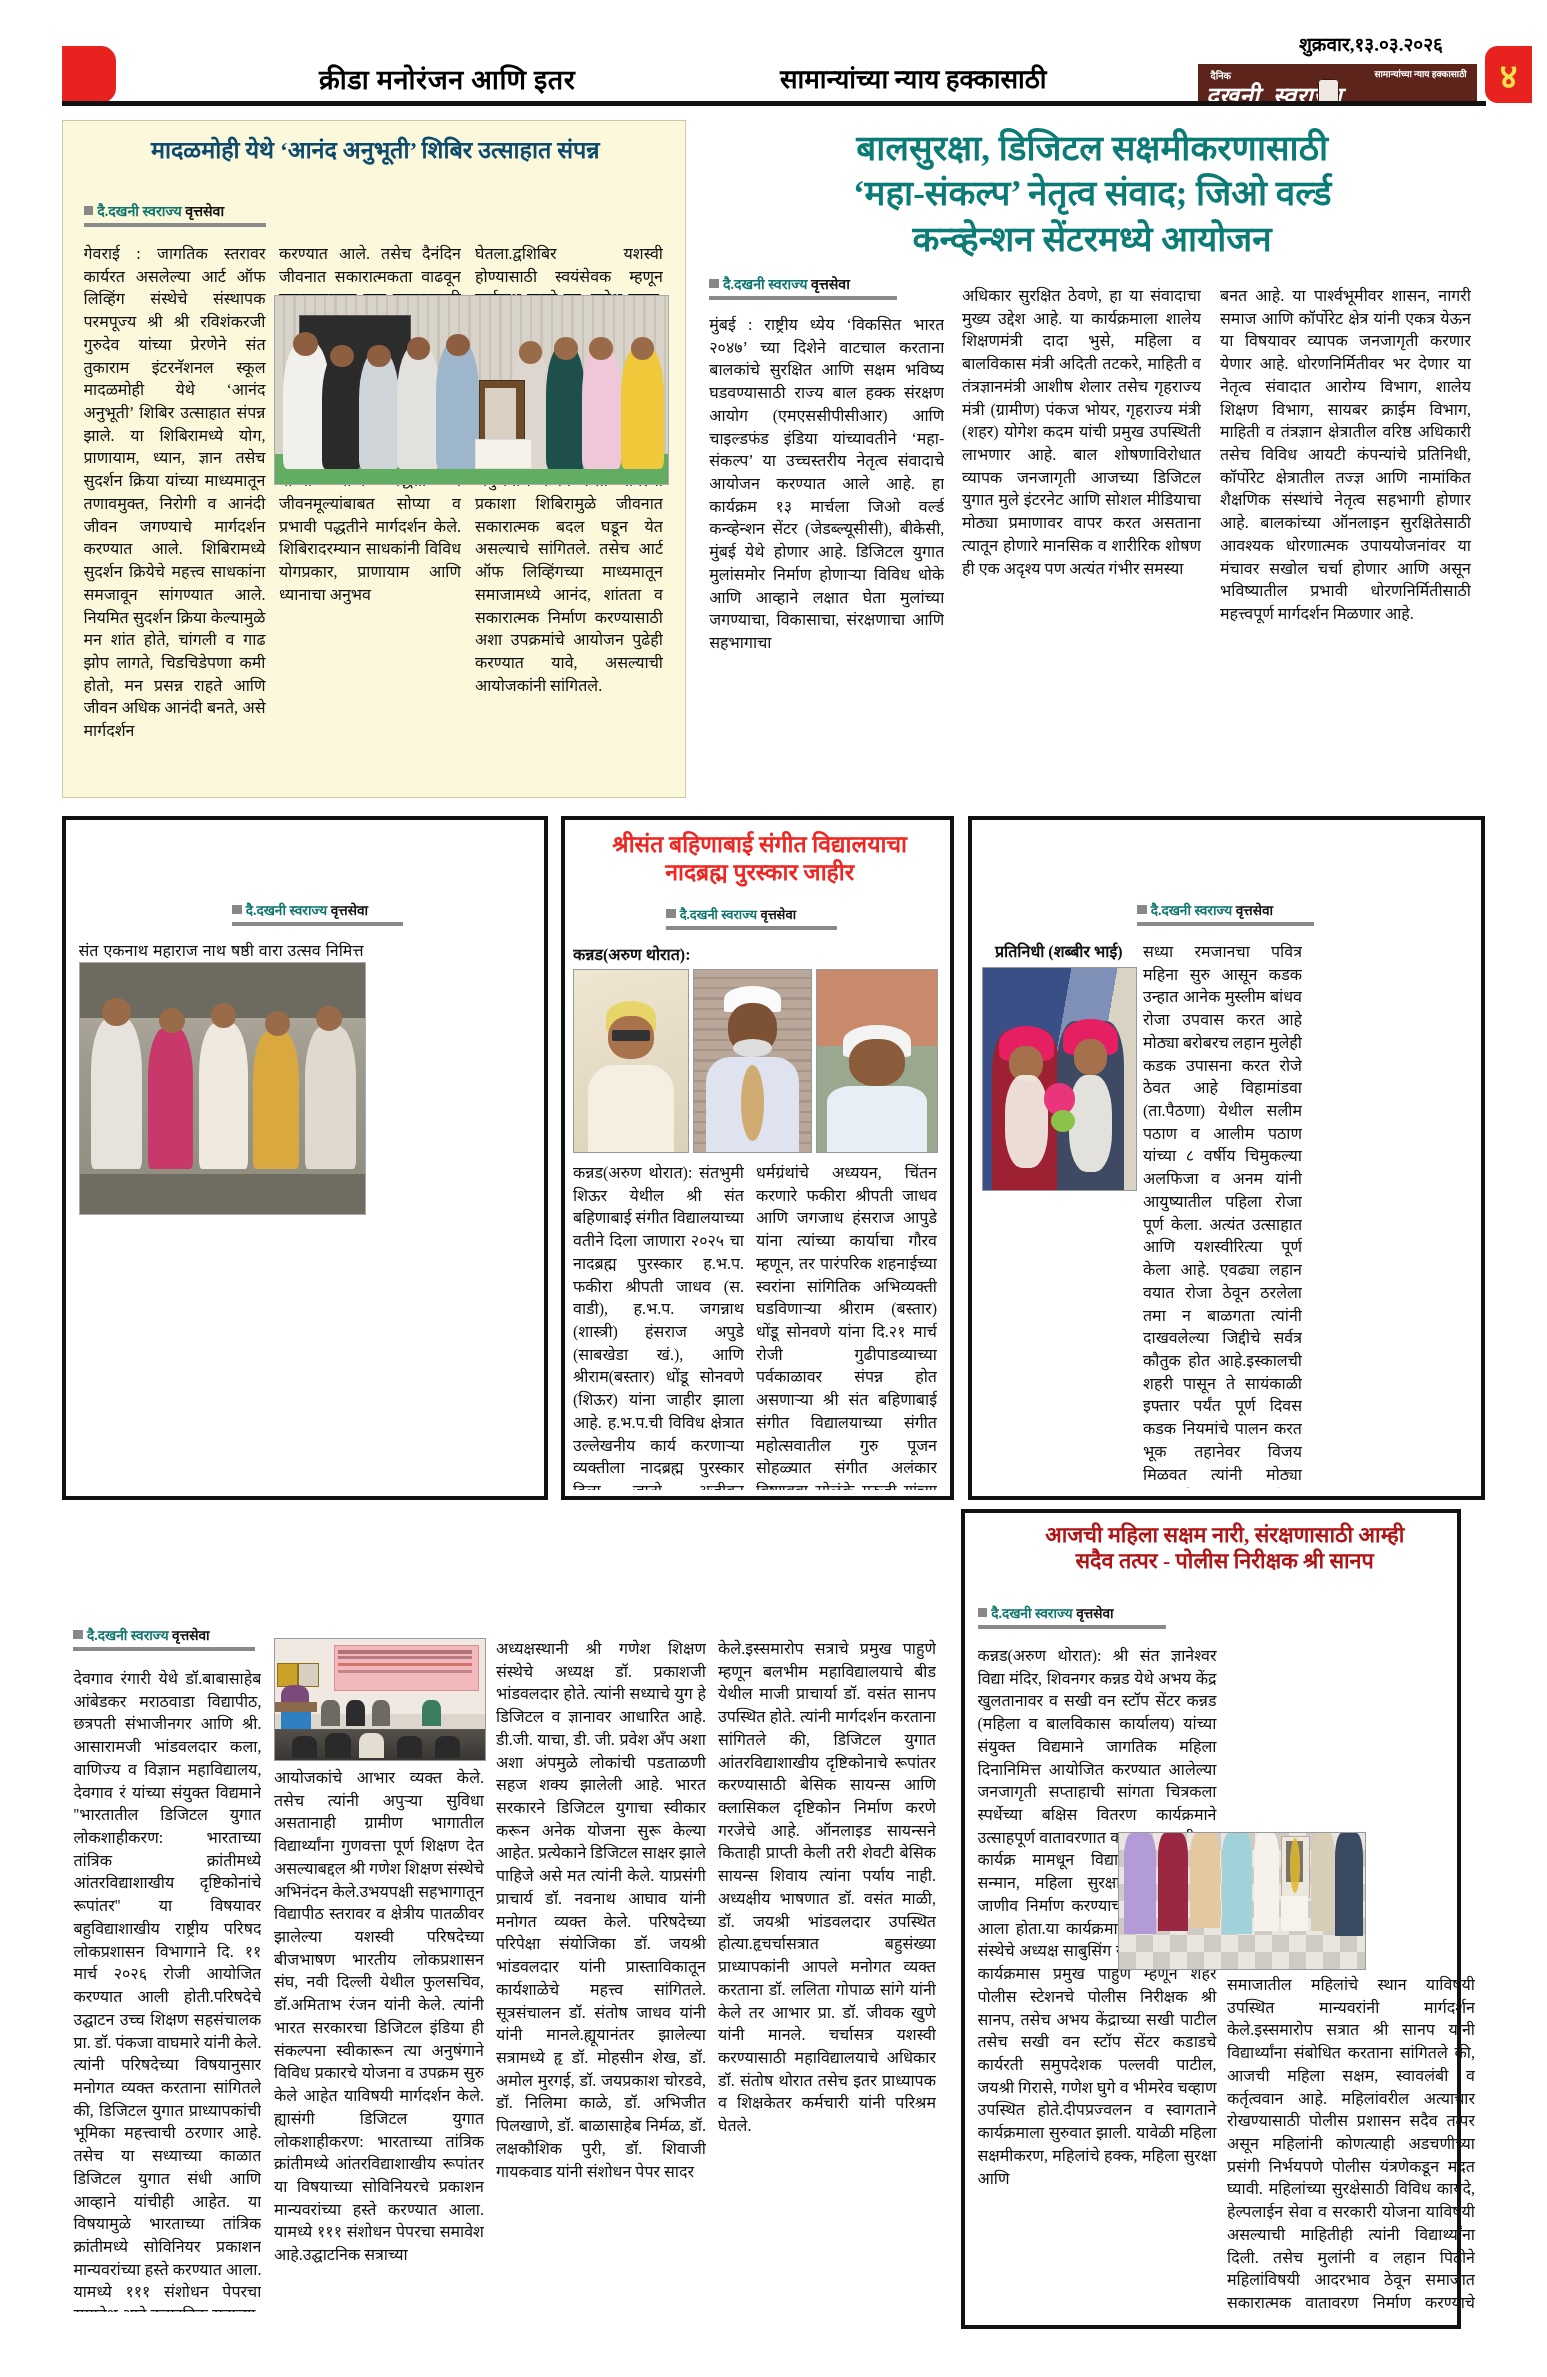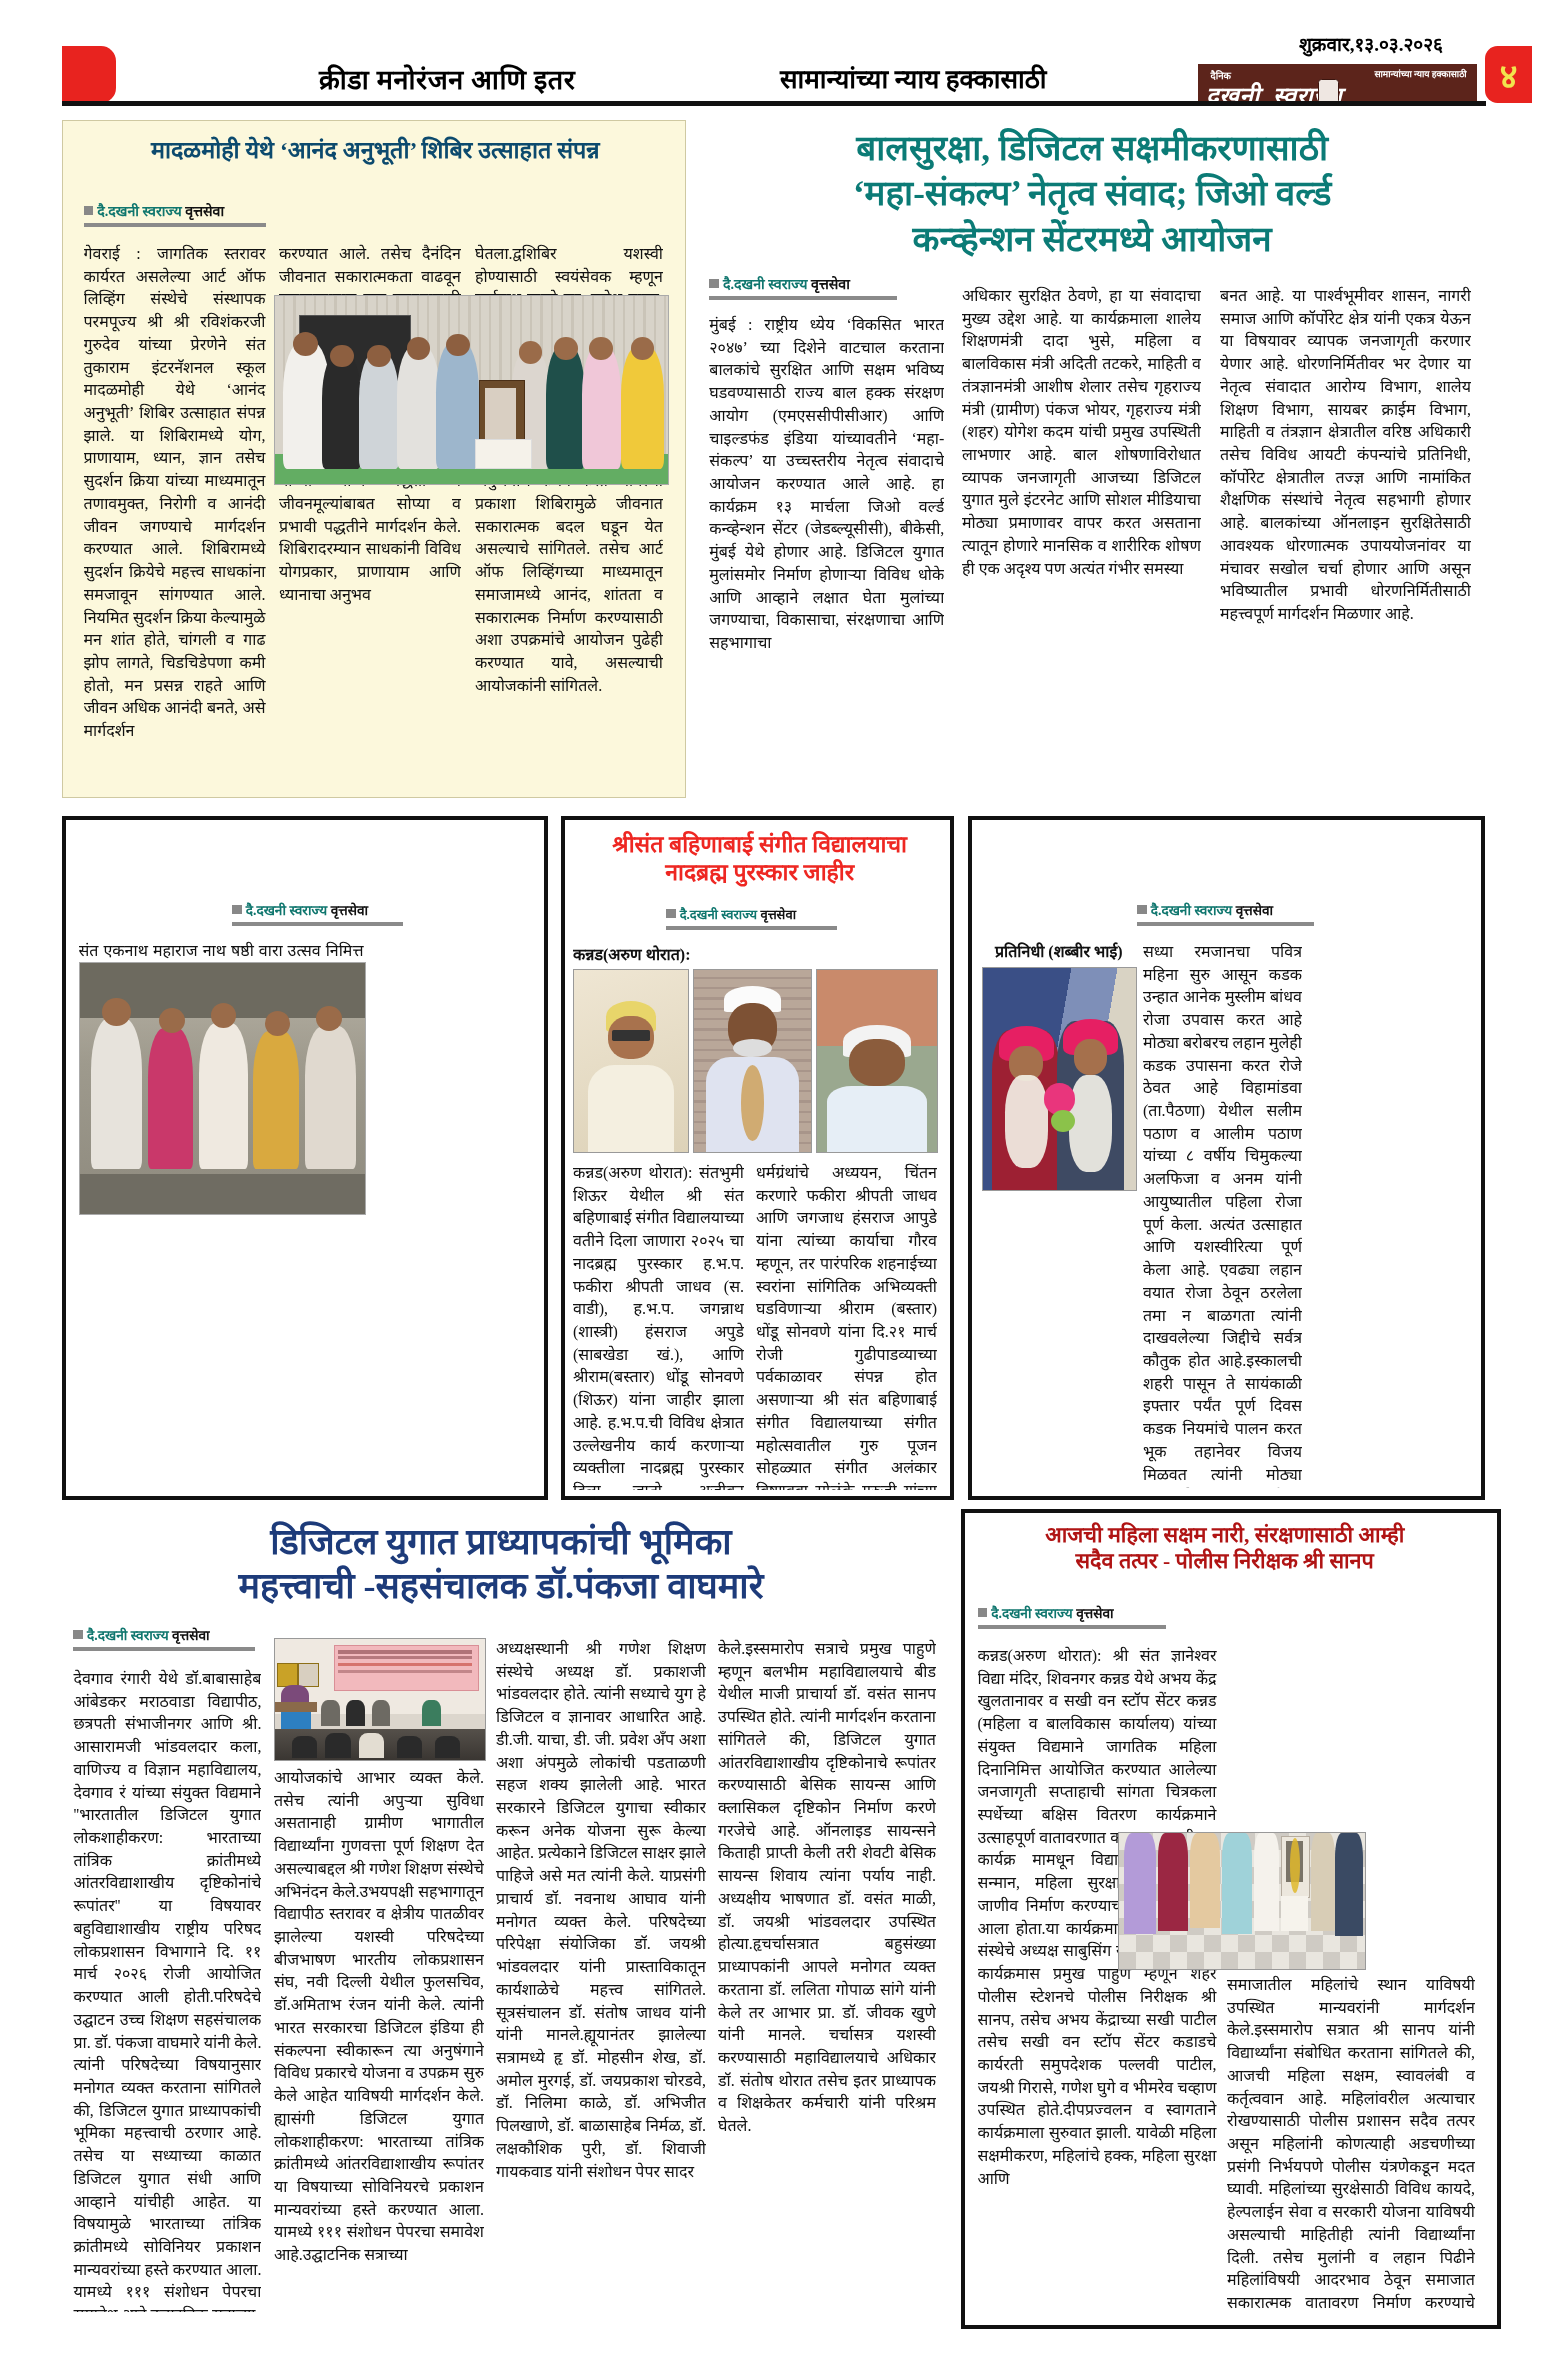--- a/index.html
+++ b/index.html
@@ -225,21 +225,21 @@
   }
 
   
   #art6 { left: 62px; top: 1521px; width: 877px; height: 809px; }
   #art6 .hl {
     position: absolute; left: 3.4px; top: 0px; width: 871px;
     font-size: 36px; color: #1d3b7a; line-height: 1.22;
   }
   #art7 {
     left: 961px; top: 1509px;
-    width: 540px; height: 820px;
+    width: 500px; height: 820px;
     border: 4px solid #111;
     background: #fff;
   }
   #art7 .hl {
     position: absolute; left: 5.7px; top: 10.3px; width: 508px;
     font-size: 21.6px; color: #b01414;
   }
 </style>
 </head>
 <body>
@@ -440,24 +440,20 @@
       <div style="position:absolute;left:40%;bottom:34%;width:20%;height:14%;background:#e9357c;border-radius:50%;"></div>
       <div style="position:absolute;left:44%;bottom:26%;width:16%;height:10%;background:#8bc24a;border-radius:50%;"></div>
     </div>
 
     <div class="col" style="left:171px;top:121px;width:159px;height:547px;">सध्या रमजानचा पवित्र महिना सुरु आसून कडक उन्हात आनेक मुस्लीम बांधव रोजा उपवास करत आहे मोठ्या बरोबरच लहान मुलेही कडक उपासना करत रोजे ठेवत आहे विहामांडवा (ता.पैठणा) येथील सलीम पठाण व आलीम पठाण यांच्या ८ वर्षीय चिमुकल्या अलफिजा व अनम यांनी आयुष्यातील पहिला रोजा पूर्ण केला. अत्यंत उत्साहात आणि यशस्वीरित्या पूर्ण केला आहे. एवढ्या लहान वयात रोजा ठेवून ठरलेला तमा न बाळगता त्यांनी दाखवलेल्या जिद्दीचे सर्वत्र कौतुक होत आहे.इस्कालची शहरी पासून ते सायंकाळी इफ्तार पर्यंत पूर्ण दिवस कडक नियमांचे पालन करत भूक तहानेवर विजय मिळवत त्यांनी मोठ्या उत्साहाने आपला पहिला रोजा पूर्ण केला. याबद्दल आई-वडील सलीम पठाण आलीम पठाणआजोबा सलूम पठाण व सर्व नात्यातील मामा मामी परिसरातील थोर मोठ्यांनी त्यांचे कौतुक केले</div>
     <div class="col" style="left:10.3px;top:376px;width:153px;height:292px;"></div>
     <div class="col" style="left:339px;top:121px;width:165px;height:547px;"></div>
   </div>
 
   <div class="box" id="art6">
-    <div class="hl">
-      <div>डिजिटल युगात प्राध्यापकांची भूमिका</div>
-      <div>महत्त्वाची  -सहसंचालक डॉ.पंकजा वाघमारे</div>
-    </div>
 
     <div style="position:absolute;left:11.4px;top:104px;width:182px;">
       <div class="byline" style="font-size:13.7px;"><span class="sq"></span><span class="red">दै.दखनी स्वराज्य</span><span> वृत्तसेवा</span></div>
       <div class="byline-rule"></div>
     </div>
 
     <div class="photo" style="left:212px;top:117px;width:210px;height:121px;border:1.1px solid #999;">
       <div style="position:absolute;inset:0;background:linear-gradient(180deg,#efe9e1 0 62%,#dcd6cd 62% 100%);"></div>
       <div style="position:absolute;left:28%;top:5%;width:68%;height:36%;background:#f2b9bd;border:0.6px solid #d98f96;"></div>
       <div style="position:absolute;left:30%;top:9%;width:64%;height:3%;background:#7a3a3f;opacity:.55;"></div>

